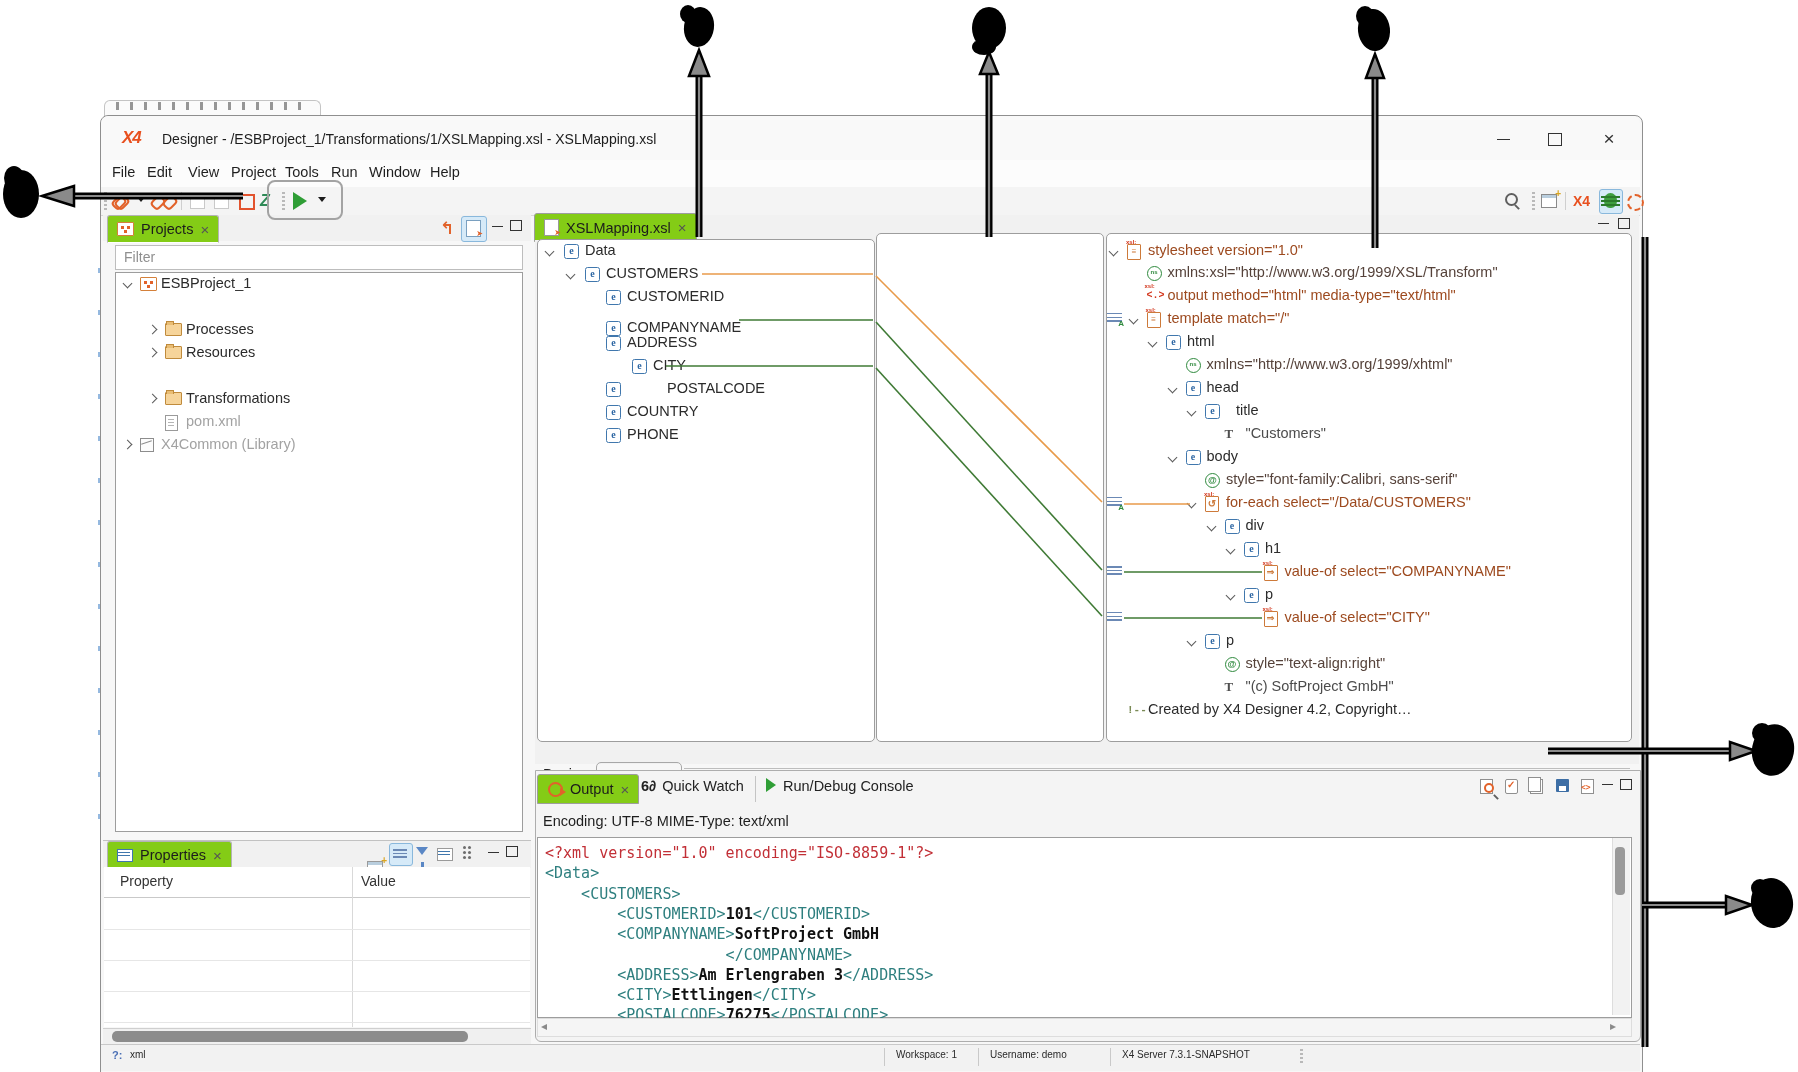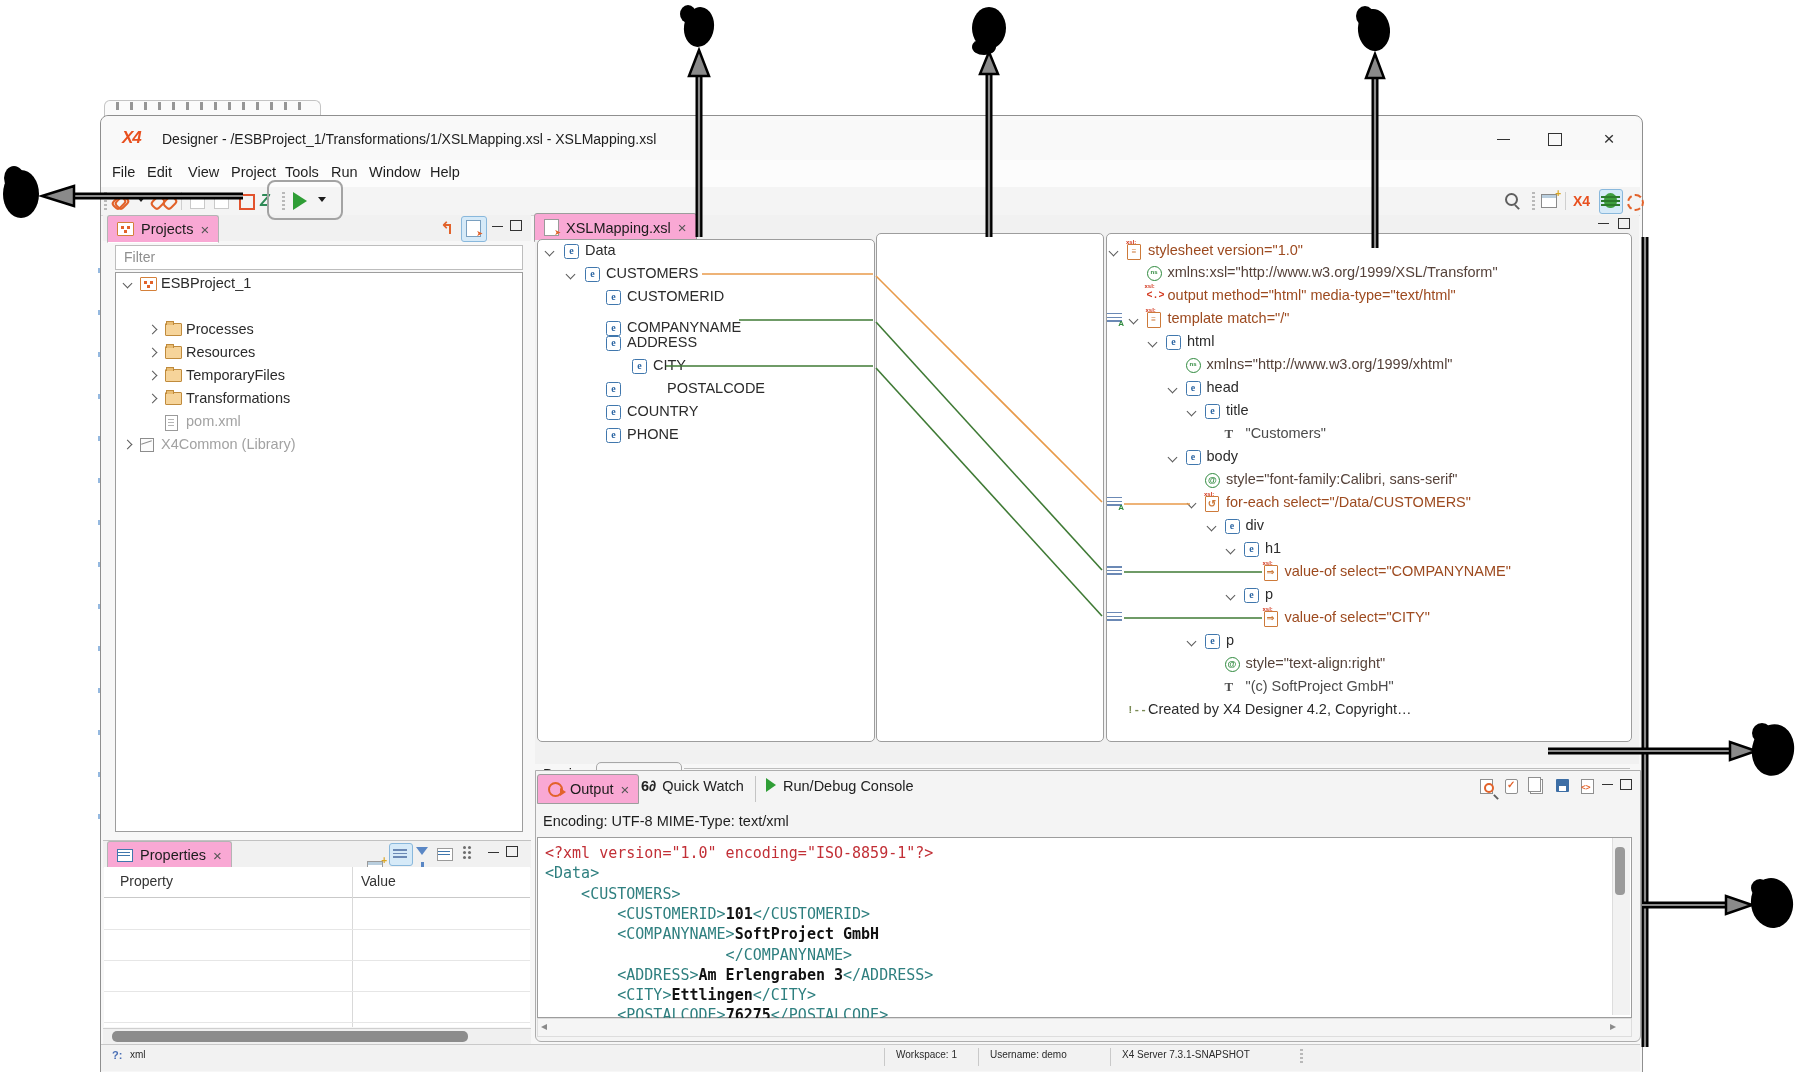--- a/index.html
+++ b/index.html
@@ -37,21 +37,21 @@
   .persp-win{width:14px;height:12px;border:1.4px solid #8a8a8a;background:#fff;position:relative}
   .persp-win::before{content:"";position:absolute;left:0;top:0;right:0;height:3px;background:#b9cede}
   .persp-win::after{content:"+";position:absolute;right:-5px;top:-7px;color:#d9a520;font:bold 10px "Liberation Sans"}
   .x4-label{font:bold 14px "Liberation Sans";color:#e8501f}
   .bug{width:13px;height:15px;background:#3f9e3f;border-radius:50% 50% 45% 45%;position:relative}
   .bug::before{content:"";position:absolute;left:-3px;top:3px;width:19px;height:2px;background:#2c7a2c;box-shadow:0 4px 0 #2c7a2c,0 8px 0 #2c7a2c}
   .hl-blue{background:#d6eaf8;border:1px solid #89b8dc;border-radius:3px}
   .refresh{width:13px;height:13px;border:2.4px dashed #e2622a;border-radius:50%}
   
   .hdr-strip{background:#f1f1f1}
-  .tab{background:#f9a8d4;border:1px solid #b4b4b4;border-bottom:1px solid #fff;border-radius:3px 3px 0 0;display:flex;align-items:center;gap:7px;padding:0 9px;font-size:14.5px;color:#1c1c1c}
+  .tab{background:#84cc16;border:1px solid #b4b4b4;border-bottom:1px solid #fff;border-radius:3px 3px 0 0;display:flex;align-items:center;gap:7px;padding:0 9px;font-size:14.5px;color:#1c1c1c}
   .x{font-size:15px;color:#555}
   .panel-box{background:#fff;border:1px solid #9d9d9d}
   .round{border-radius:5px}
   .chev{width:6px;height:6px;border-right:1.5px solid #5a5a5a;border-bottom:1.5px solid #5a5a5a}
   .chev-exp{transform:rotate(45deg)}
   .chev-col{transform:rotate(-45deg)}
   .row-label{white-space:nowrap;font-size:14.5px;color:#2b2b2b}
   .muted{color:#a2a2a2!important}
   .t-xsl{color:#9d4a1f!important}
   .t-attr{color:#55423a!important}
@@ -192,25 +192,20 @@
     <div class="abs" style="left: 116px; top: 317.6px; width: 404px; height: 23px;">
       <span class="abs chev chev-col" style="left: 33px; top: 8px;"></span>
       <span class="abs icon-folder" style="left: 49px; top: 5px;"></span>
       <span class="abs row-label" style="left: 70px; top: 3px;">Processes</span>
     </div>
     <div class="abs" style="left: 116px; top: 340.65px; width: 404px; height: 23px;">
       <span class="abs chev chev-col" style="left: 33px; top: 8px;"></span>
       <span class="abs icon-folder" style="left: 49px; top: 5px;"></span>
       <span class="abs row-label" style="left: 70px; top: 3px;">Resources</span>
     </div>
-    <div class="abs" style="left: 116px; top: 363.7px; width: 404px; height: 23px;">
-      <span class="abs chev chev-col" style="left: 33px; top: 8px;"></span>
-      <span class="abs icon-folder" style="left: 49px; top: 5px;"></span>
-      <span class="abs row-label" style="left: 70px; top: 3px;">TemporaryFiles</span>
-    </div>
     <div class="abs" style="left: 116px; top: 386.75px; width: 404px; height: 23px;">
       <span class="abs chev chev-col" style="left: 33px; top: 8px;"></span>
       <span class="abs icon-folder" style="left: 49px; top: 5px;"></span>
       <span class="abs row-label" style="left: 70px; top: 3px;">Transformations</span>
     </div>
     <div class="abs" style="left: 116px; top: 409.8px; width: 404px; height: 23px;">
       <span class="abs icon-file" style="left: 49px; top: 5px;"></span>
       <span class="abs row-label muted" style="left: 70px; top: 3px;">pom.xml</span>
     </div>
     <div class="abs" style="left: 116px; top: 432.85px; width: 404px; height: 23px;">
@@ -323,21 +318,21 @@
       <span class="abs row-label t-attr" style="left: 100.5px; top: 2px;">xmlns="http://www.w3.org/1999/xhtml"</span>
     </div>
     <div class="abs" style="left: 1106px; top: 377.2px; width: 522px; height: 23px;">
       <span class="abs chev chev-exp" style="left: 62.5px; top: 8px;"></span>
       <span class="abs icon-element" style="left: 79.5px; top: 4px;"></span>
       <span class="abs row-label " style="left: 100.5px; top: 2px;">head</span>
     </div>
     <div class="abs" style="left: 1106px; top: 400.15px; width: 522px; height: 23px;">
       <span class="abs chev chev-exp" style="left: 82px; top: 8px;"></span>
       <span class="abs icon-element" style="left: 99px; top: 4px;"></span>
-      <span class="abs row-label " style="left: 120px; top: 2px;">title</span>
+      <span class="abs row-label " style="left: 130px; top: 2px;">title</span>
     </div>
     <div class="abs" style="left: 1106px; top: 423.1px; width: 522px; height: 23px;">
       <span class="abs icon-text" style="left: 118.5px; top: 4px;"></span>
       <span class="abs row-label t-txt" style="left: 139.5px; top: 2px;">"Customers"</span>
     </div>
     <div class="abs" style="left: 1106px; top: 446.05px; width: 522px; height: 23px;">
       <span class="abs chev chev-exp" style="left: 62.5px; top: 8px;"></span>
       <span class="abs icon-element" style="left: 79.5px; top: 4px;"></span>
       <span class="abs row-label " style="left: 100.5px; top: 2px;">body</span>
     </div>

